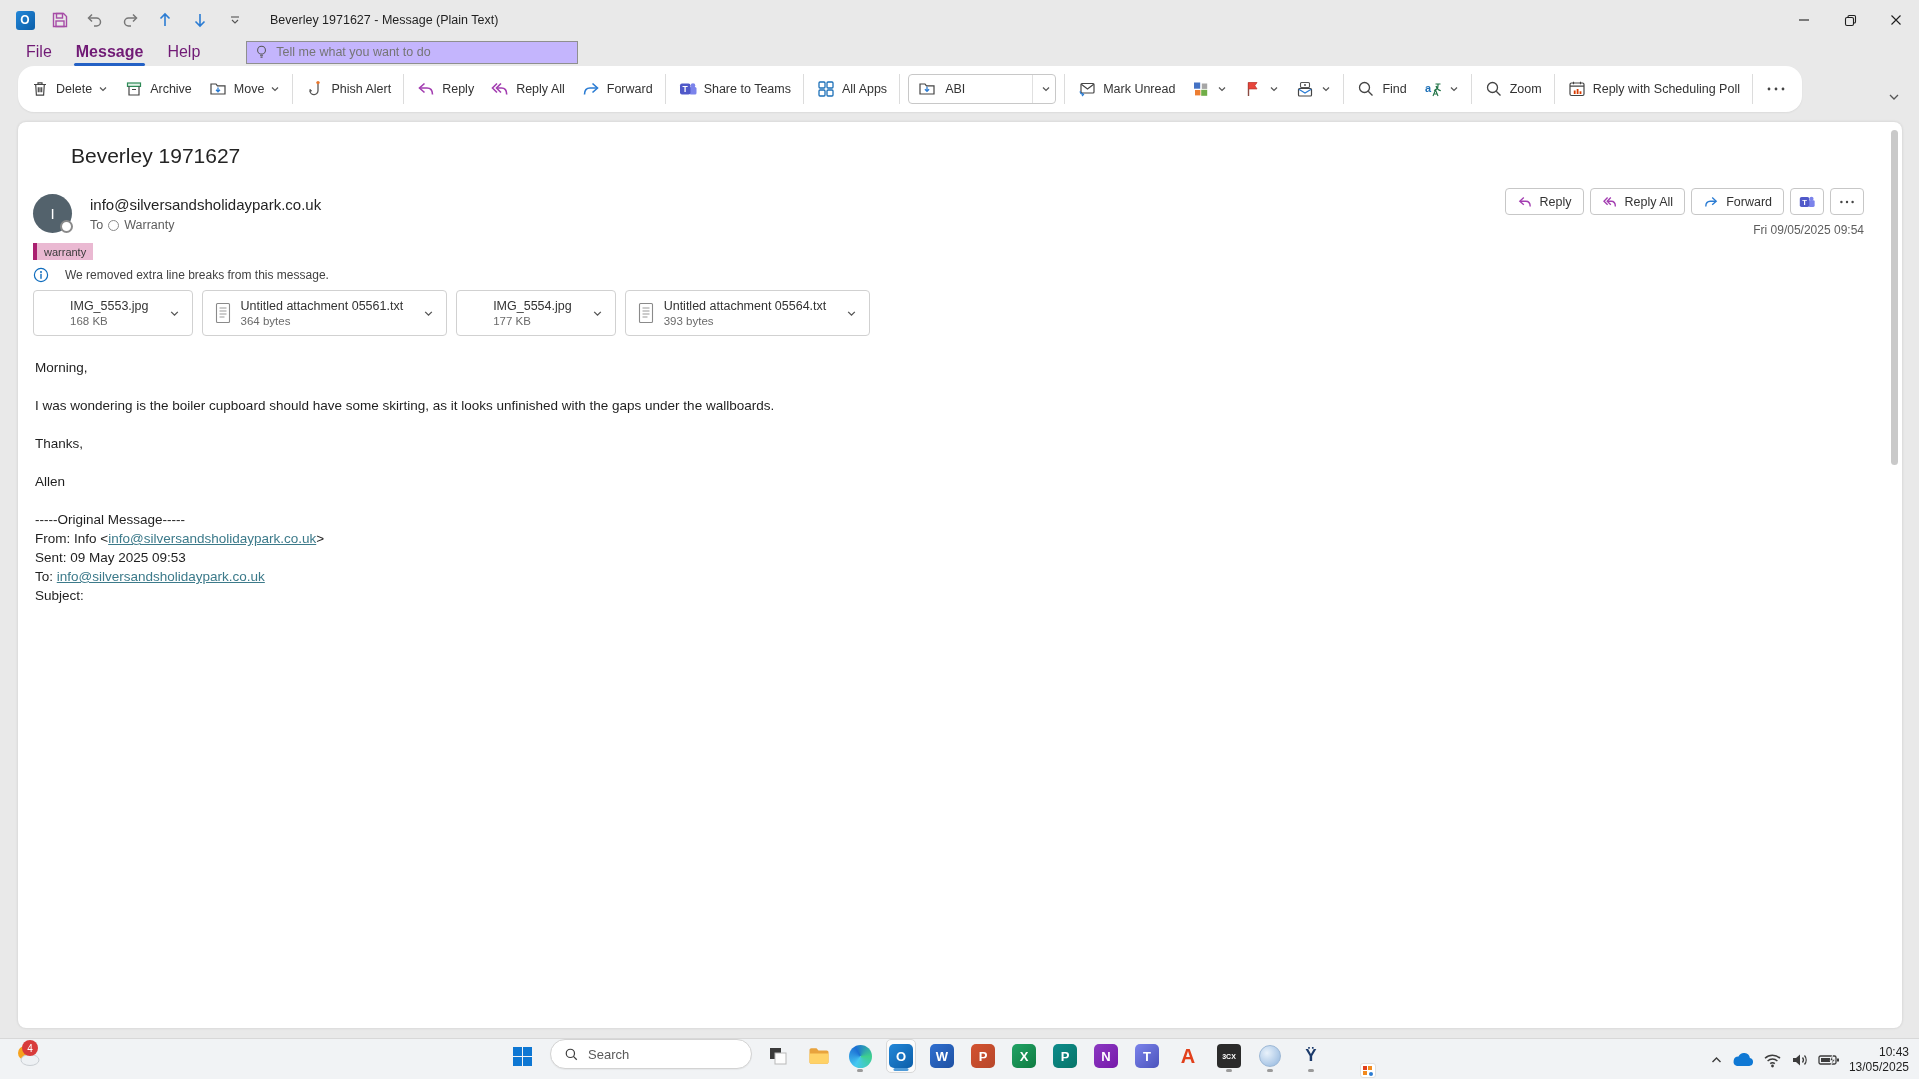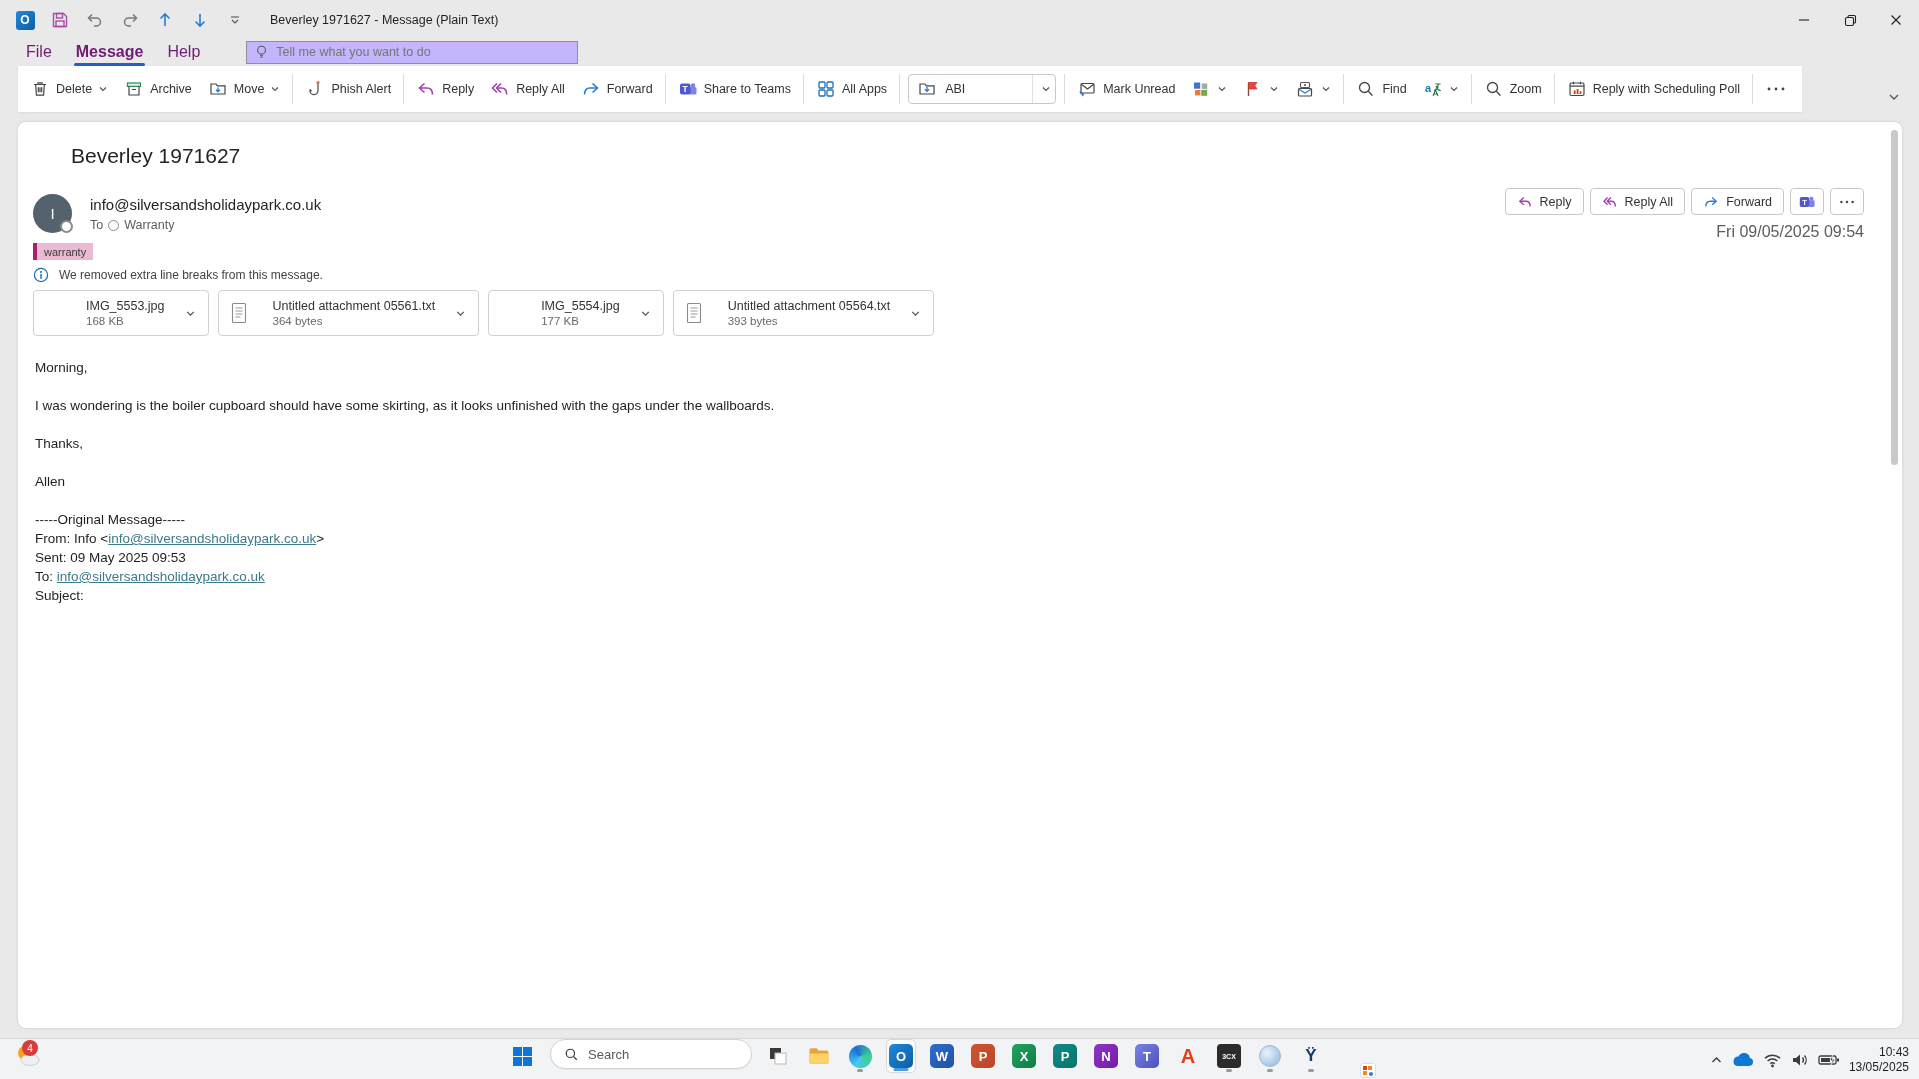--- a/index.html
+++ b/index.html
@@ -19,48 +19,48 @@
   
   .menurow { position:absolute; left:0; top:40px; width:100%; height:24px; display:flex; align-items:center; }
   .mtab { font-size:16px; color:#701a75; padding:3px 12px; position:relative; }
   .mtab.active { font-weight:bold; }
   .mtab.active::after { content:""; position:absolute; left:10px; right:10px; bottom:-2px; height:3px; border-radius:2px; background:#2461c5; }
   .tellme { margin-left:34px; width:332px; height:23px; background:#c4b5fd; border:1px solid #8f8f8f; display:flex; align-items:center; gap:8px; padding:0 8px; }
   .tellme input { border:none; outline:none; width:100%; font-size:12.5px; color:#444; background:transparent; font-family:inherit; }
 
   
   .ribbonzone { position:absolute; left:0; top:64px; width:100%; height:52px; }
-  .ribbon-panel { position:absolute; left:18px; top:2px; width:1784px; height:46px; background:#fff; border-radius:0; display:flex; align-items:center; padding:16px 4px; overflow:hidden; box-shadow:0 1px 2px rgba(0,0,0,.06); }
+  .ribbon-panel { position:absolute; left:18px; top:2px; width:1784px; height:46px; background:#fff; border-radius:16px; display:flex; align-items:center; padding:16px 4px; overflow:hidden; box-shadow:0 1px 2px rgba(0,0,0,.06); }
   .rbtn { display:flex; align-items:center; gap:6px; height:34px; padding:0 8px; border-radius:4px; font-size:12.5px; color:#333; white-space:nowrap; flex:0 0 auto; }
   .rsep { width:1px; height:30px; background:#dcdcdc; margin:0 4px; flex:0 0 auto; }
   .combo { border:1px solid #c8c8c8; border-radius:4px; height:30px; padding:0 4px 0 8px; margin:0 4px; display:flex; align-items:center; gap:8px; width:148px; }
   .combo .cdiv { width:1px; height:28px; background:#e0e0e0; margin-left:auto; }
   .ribbon-collapse { position:absolute; right:18px; top:28px; }
 
   
   .canvas { position:absolute; left:0; top:116px; width:100%; height:922px; }
   .card { position:absolute; left:18px; top:6px; width:1884px; height:906px; background:#fff; border-radius:8px; box-shadow:0 0 3px rgba(0,0,0,.14); }
   .subject { position:absolute; left:15px; top:22px; font-size:21px; color:#242424;margin-left:38px; }
   .avatar { position:absolute; left:15px; top:72px; width:39px; height:39px; border-radius:50%; background:#53626c; color:#fff; font-size:15px; display:flex; align-items:center; justify-content:center; }
   .presence { position:absolute; left:42px; top:98px; width:13px; height:13px; border-radius:50%; background:#fff; border:2px solid #8a8a8a; }
   .sender { position:absolute; left:72px; top:74px; font-size:15px; color:#242424; }
   .toline { position:absolute; left:72px; top:96px; font-size:12.5px; color:#5d5d5d; display:flex; align-items:center; gap:5px; }
   .tocircle { width:11px; height:11px; border:1px solid #8a8a8a; border-radius:50%; display:inline-block; }
   .hdr-actions { position:absolute; right:38px; top:66px; display:flex; gap:6px; }
   .abtn { height:27px; border:1px solid #c7c7c7; border-radius:4px; background:#fff; display:flex; align-items:center; gap:7px; padding:0 11px; font-size:12.5px; color:#333; }
   .abtn.sq { width:34px; padding:0; justify-content:center; }
-  .stamp { position:absolute; right:38px; top:101px; font-size:16px; color:#5d5d5d; }
+  .stamp { position:absolute; right:38px; top:101px; font-size:12px; color:#5d5d5d; }
   .tag { position:absolute; left:15px; top:121px; height:17px; display:flex; align-items:stretch; font-size:11px; color:#3a3a3a; }
   .tagbar { width:4px; background:#aa2070; }
   .tagbody { background:#eab9d2; display:flex; align-items:center; padding:0 7px; }
-  .notice { position:absolute; left:15px; top:145px; display:flex; align-items:center; gap:10px; font-size:12px; color:#424242; }
+  .notice { position:absolute; left:15px; top:145px; display:flex; align-items:center; gap:16px; font-size:12px; color:#424242; }
   .attachrow { position:absolute; left:15px; top:168px; display:flex; gap:9px; }
   .attach { height:46px; border:1px solid #d1d1d1; border-radius:4px; background:#fff; display:flex; align-items:center; padding:0 6px 0 10px; }
   .attach .pad { width:26px; }
-  .attach .meta { margin-right:14px;margin-left:16px; }
+  .attach .meta { margin-right:14px; }
   .attach .aname { font-size:12.5px; color:#333; }
   .attach .asize { font-size:11.5px; color:#6a6a6a; margin-top:2px; }
   .attach .achev { padding:4px 6px; }
   .bodytext { position:absolute; left:17px; top:236px; font-size:13.5px; color:#1f1f1f; line-height:19px; }
   .bpar { margin-bottom:19px; }
   .link { color:#3c7a8a; text-decoration:underline; }
   .scrolltrack { position:absolute; right:4px; top:8px; bottom:8px; width:8px; }
   .scrollthumb { position:absolute; right:0; top:0; width:7px; height:335px; border-radius:4px; background:#c9c9c9; }
 
   

